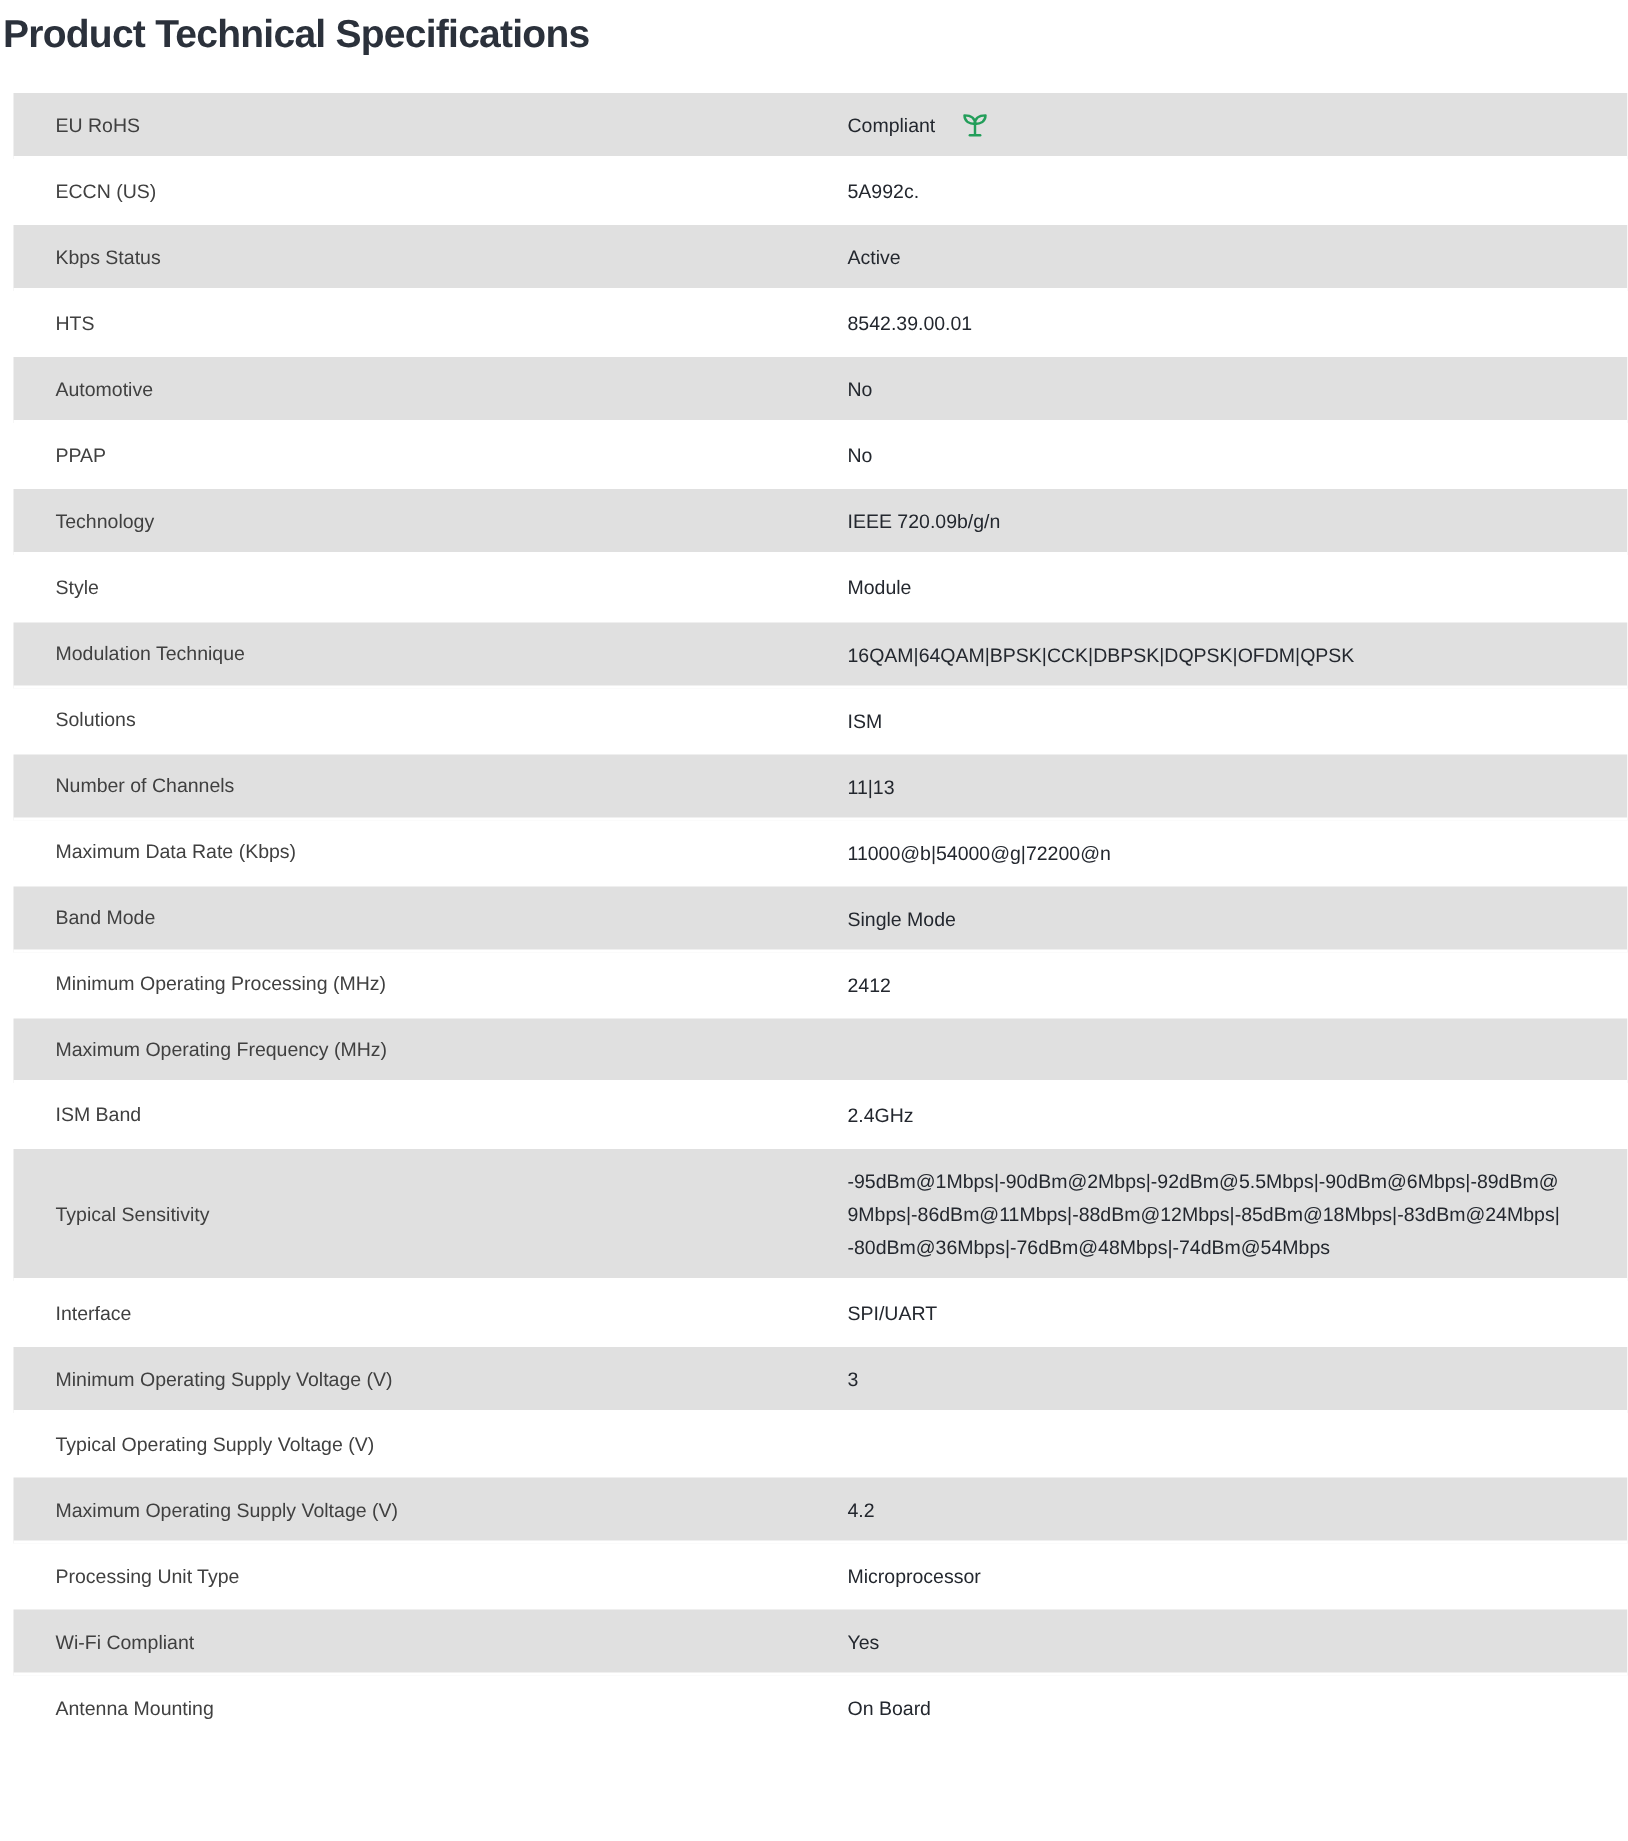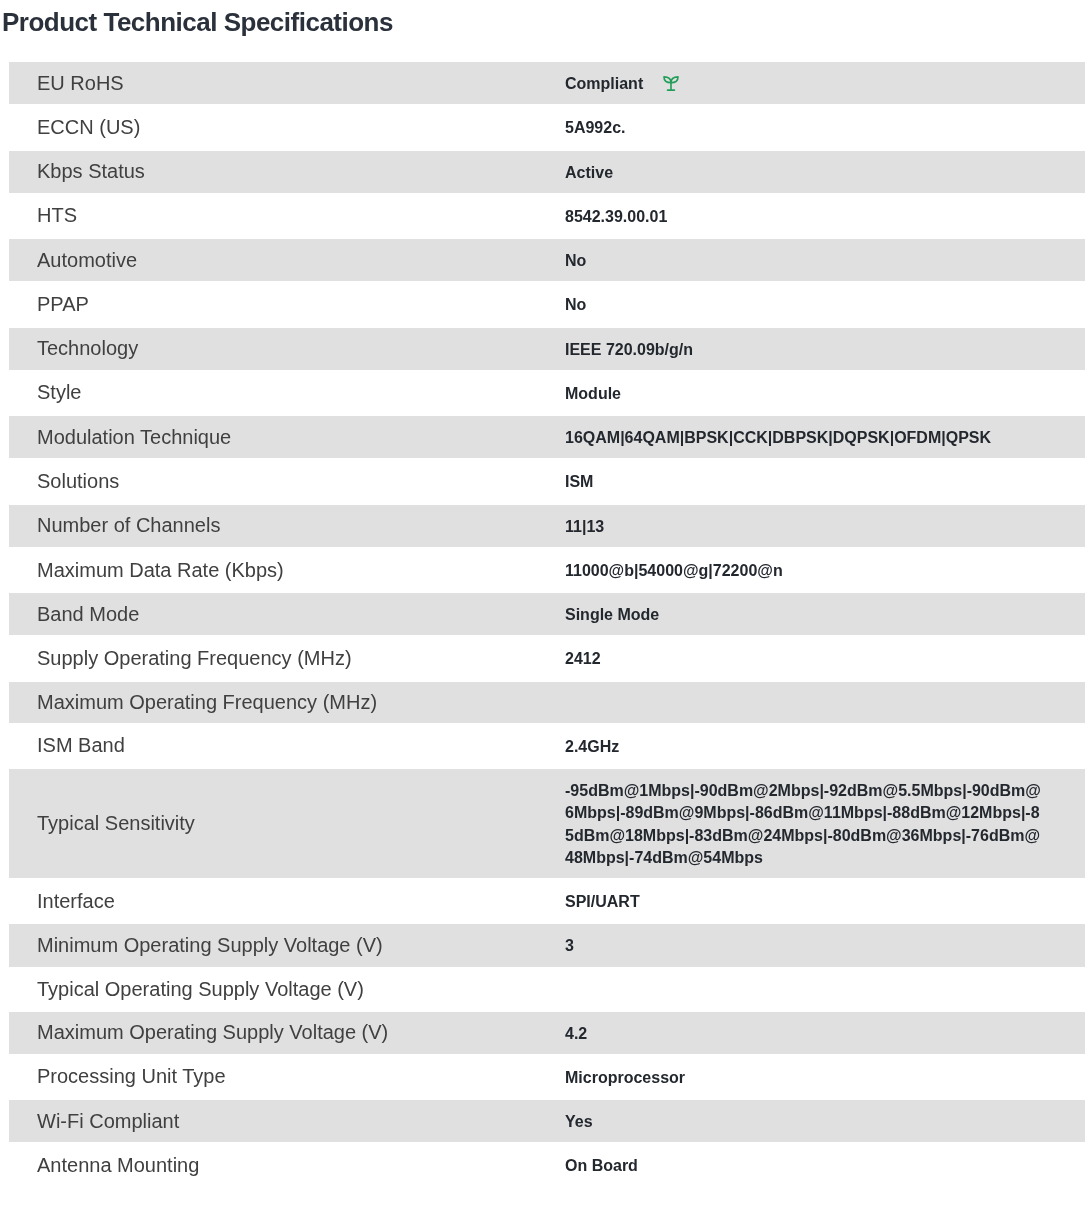--- a/index.html
+++ b/index.html
@@ -27,30 +27,30 @@
     padding: 10px 0;
     border-bottom: 2px solid #ffffff;
     background: var(--row-bg, #ffffff);
   }
   .spec-row:nth-child(odd) {
     background: var(--row-alt-bg, #e0e0e0);
   }
   .spec-label {
     flex: 0 0 528px;
     padding-left: 28px;
-    font-size: 20px;
+    font-size: 13px;
     line-height: 21px;
     color: var(--label-color, #404040);
   }
   .spec-value-cell {
     flex: 1 1 auto;
     padding: 0 42px 0 28px;
-    font-size: 16px;
+    font-size: 13px;
     line-height: 21px;
-    font-weight: 700;
+    font-weight: 400;
     color: var(--value-color, #23272e);
     word-break: break-all;
   }
   .spec-value { vertical-align: middle; }
   .leaf-icon {
     display: inline-block;
     vertical-align: middle;
     margin-left: 12px;
     line-height: 0;
   }
@@ -167,21 +167,21 @@
 
   <div class="spec-row">
     <div class="spec-label">Band Mode</div>
     <div class="spec-value-cell">
       <span class="spec-value">Single Mode</span>
       
     </div>
   </div>
 
   <div class="spec-row">
-    <div class="spec-label">Supply Operating Frequency (MHz)</div>
+    <div class="spec-label">Minimum Operating Processing (MHz)</div>
     <div class="spec-value-cell">
       <span class="spec-value">2412</span>
       
     </div>
   </div>
 
   <div class="spec-row">
     <div class="spec-label">Maximum Operating Frequency (MHz)</div>
   </div>
 

